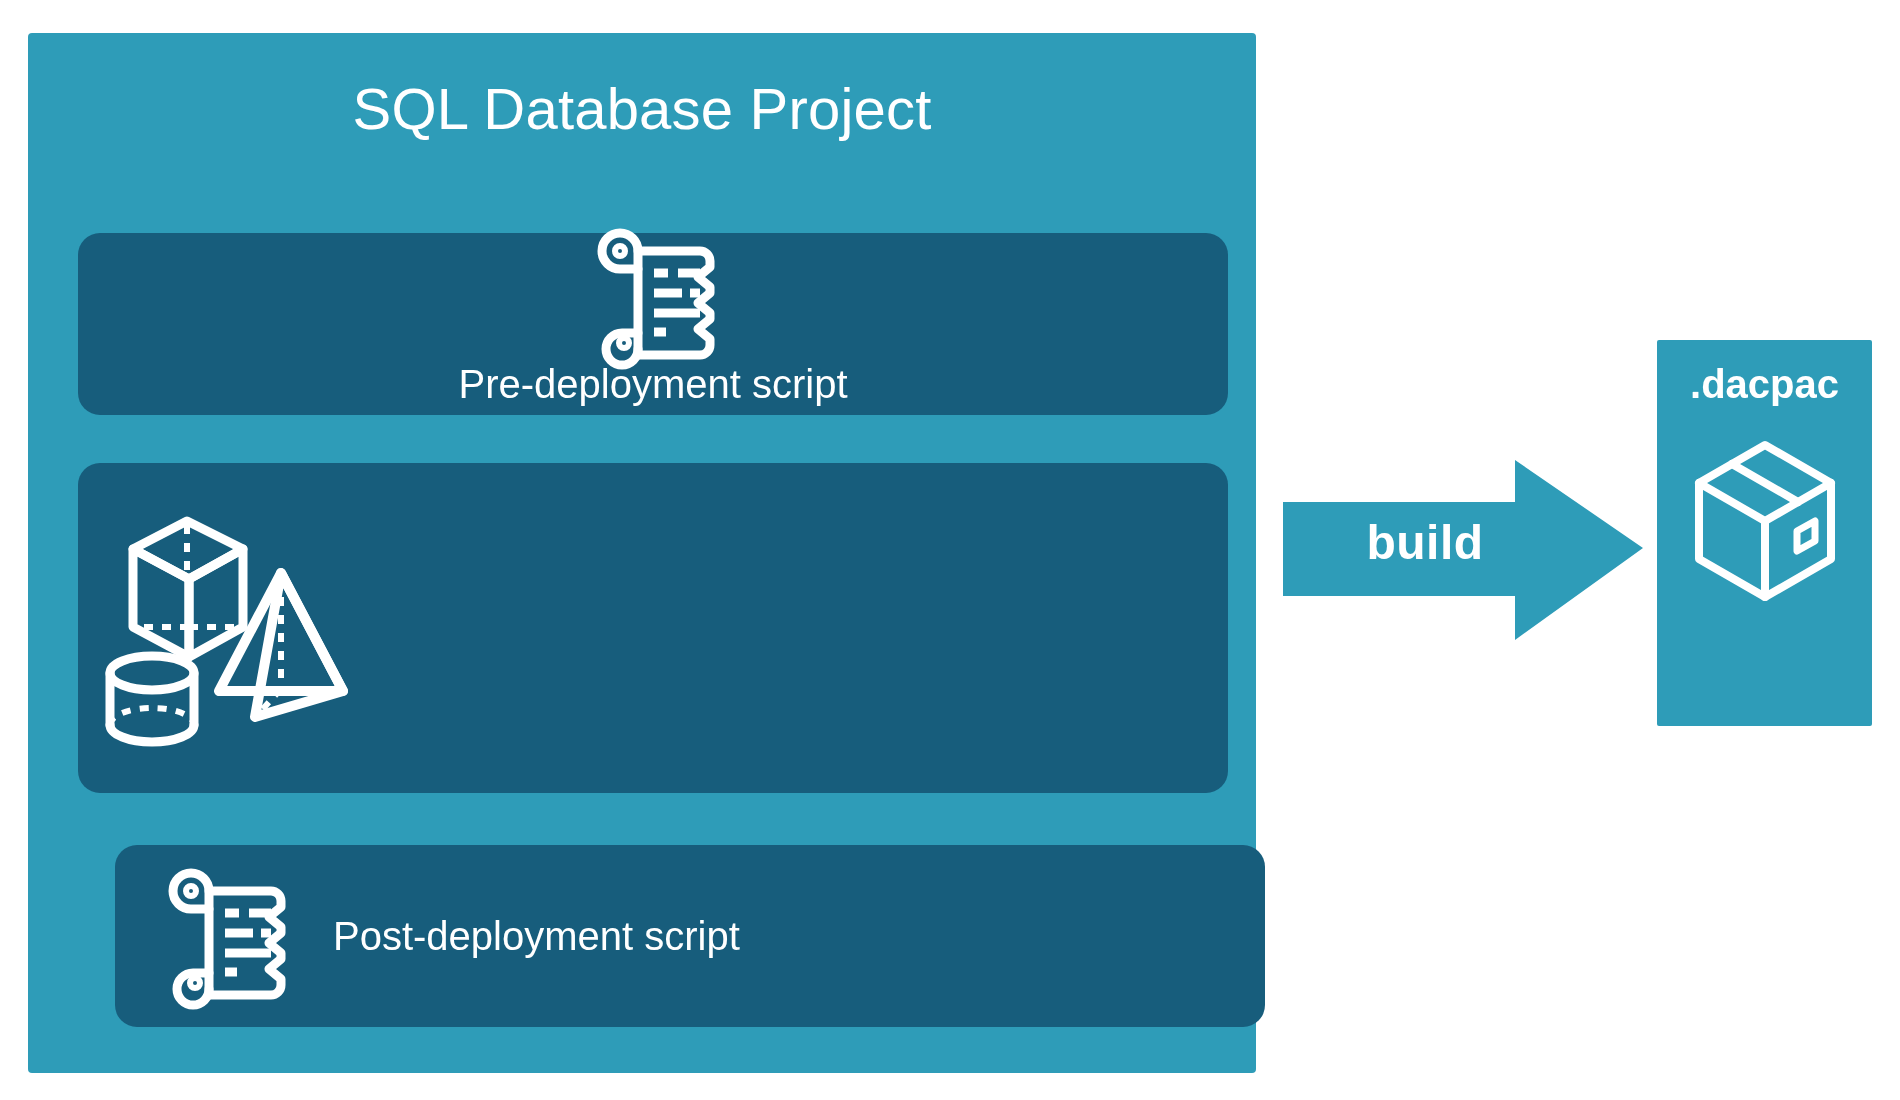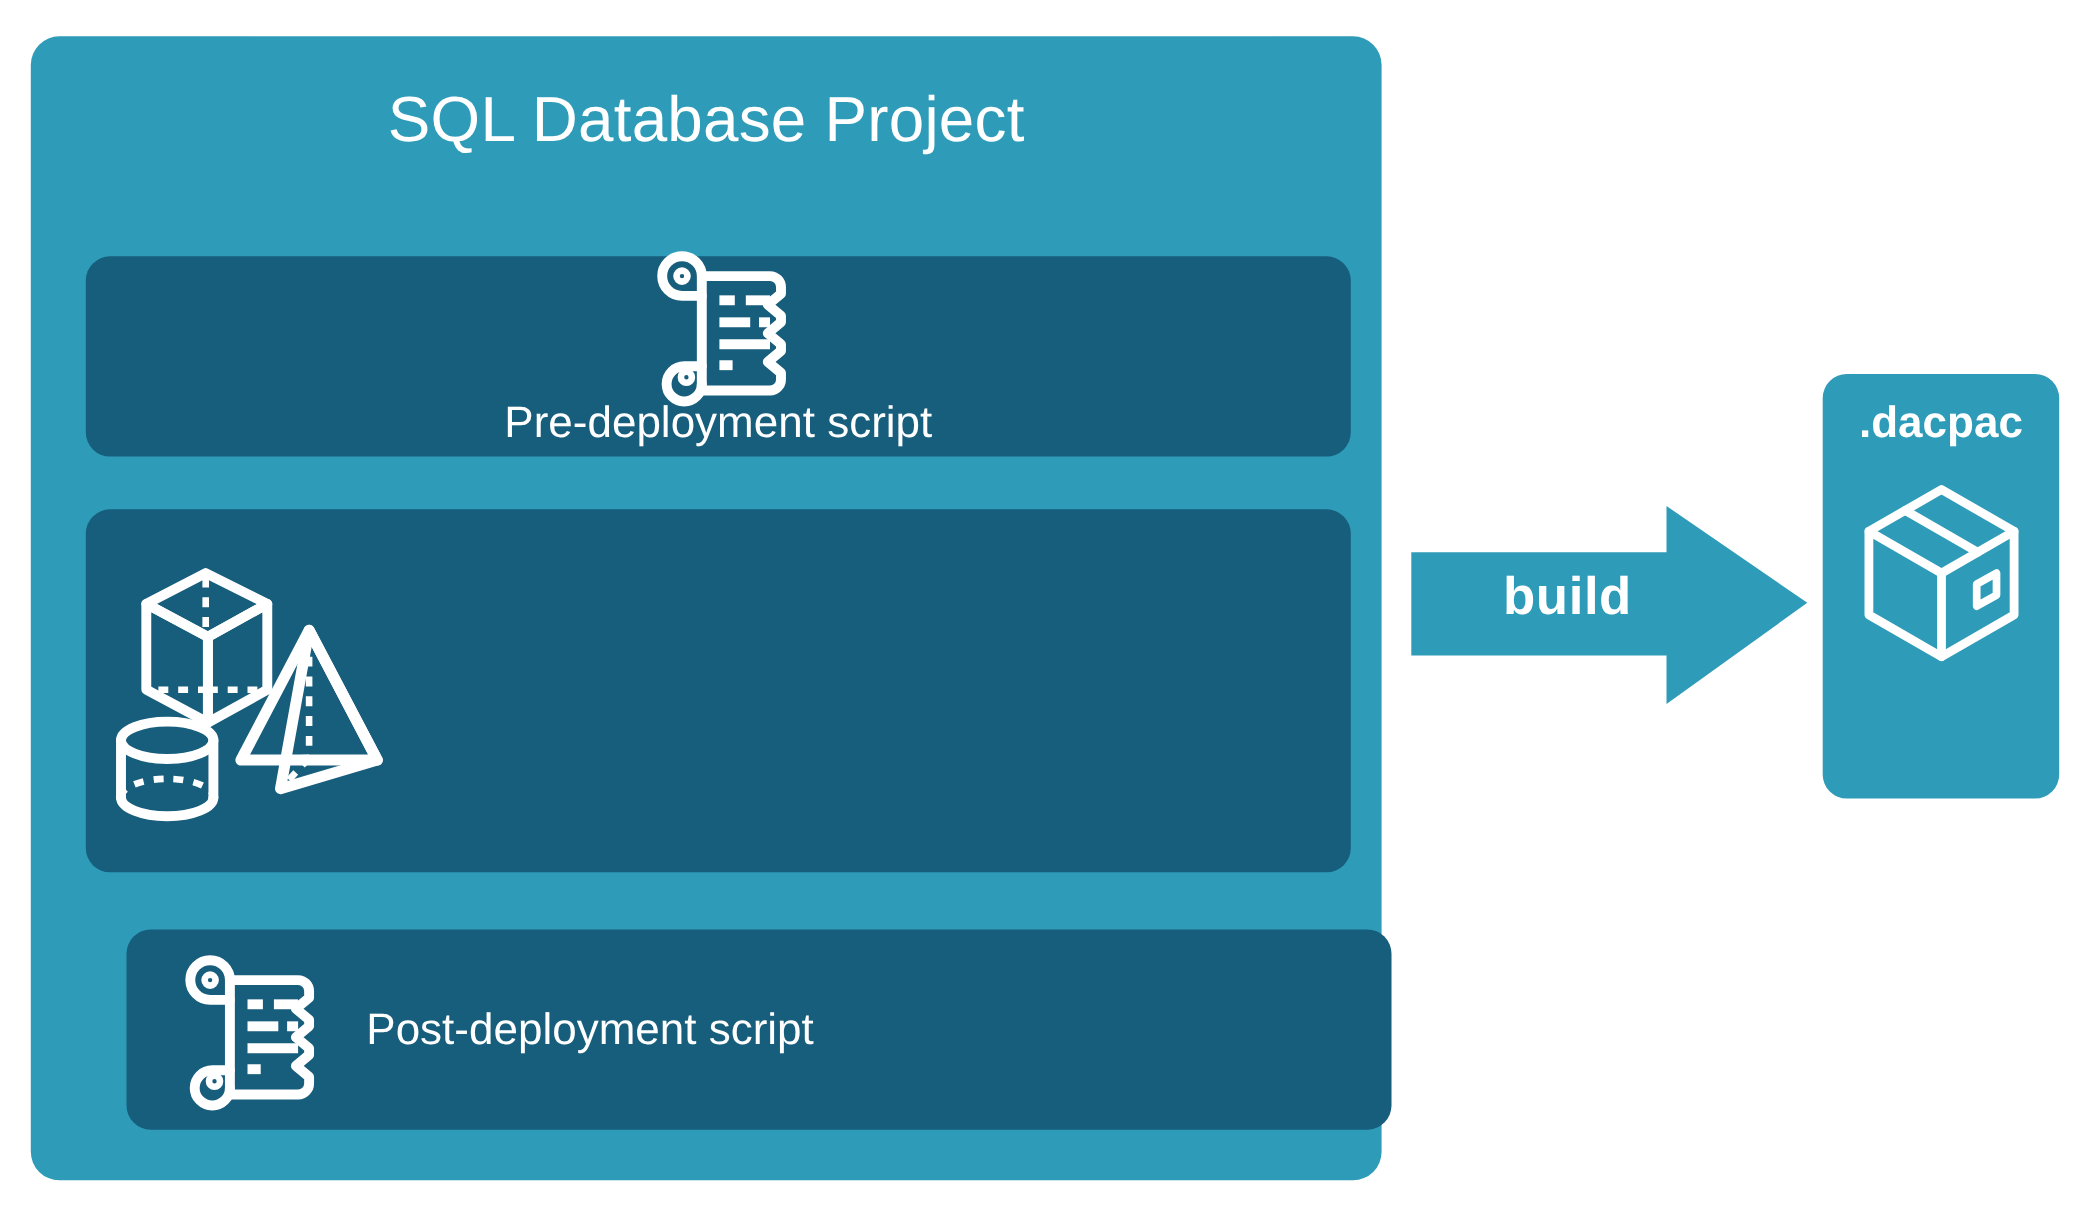--- a/index.html
+++ b/index.html
@@ -16,21 +16,21 @@
   }
 
   
   .project-panel {
     position: absolute;
     left: 28px;
     top: 33px;
     width: 1228px;
     height: 1040px;
     background: #2e9cb8;
-    border-radius: 26px;
+    border-radius: 4px;
     box-sizing: border-box;
   }
 
   .project-title {
     position: absolute;
     left: 0;
     top: 46px;
     width: 1228px;
     text-align: center;
     color: #ffffff;
@@ -98,21 +98,21 @@
   }
 
   
   .dacpac-panel {
     position: absolute;
     left: 1657px;
     top: 340px;
     width: 215px;
     height: 386px;
     background: #2e9cb8;
-    border-radius: 22px;
+    border-radius: 2px;
     box-sizing: border-box;
   }
   .dacpac-title {
     position: absolute;
     left: 0;
     top: 22px;
     width: 215px;
     text-align: center;
     color: #ffffff;
     font-size: 40px;

